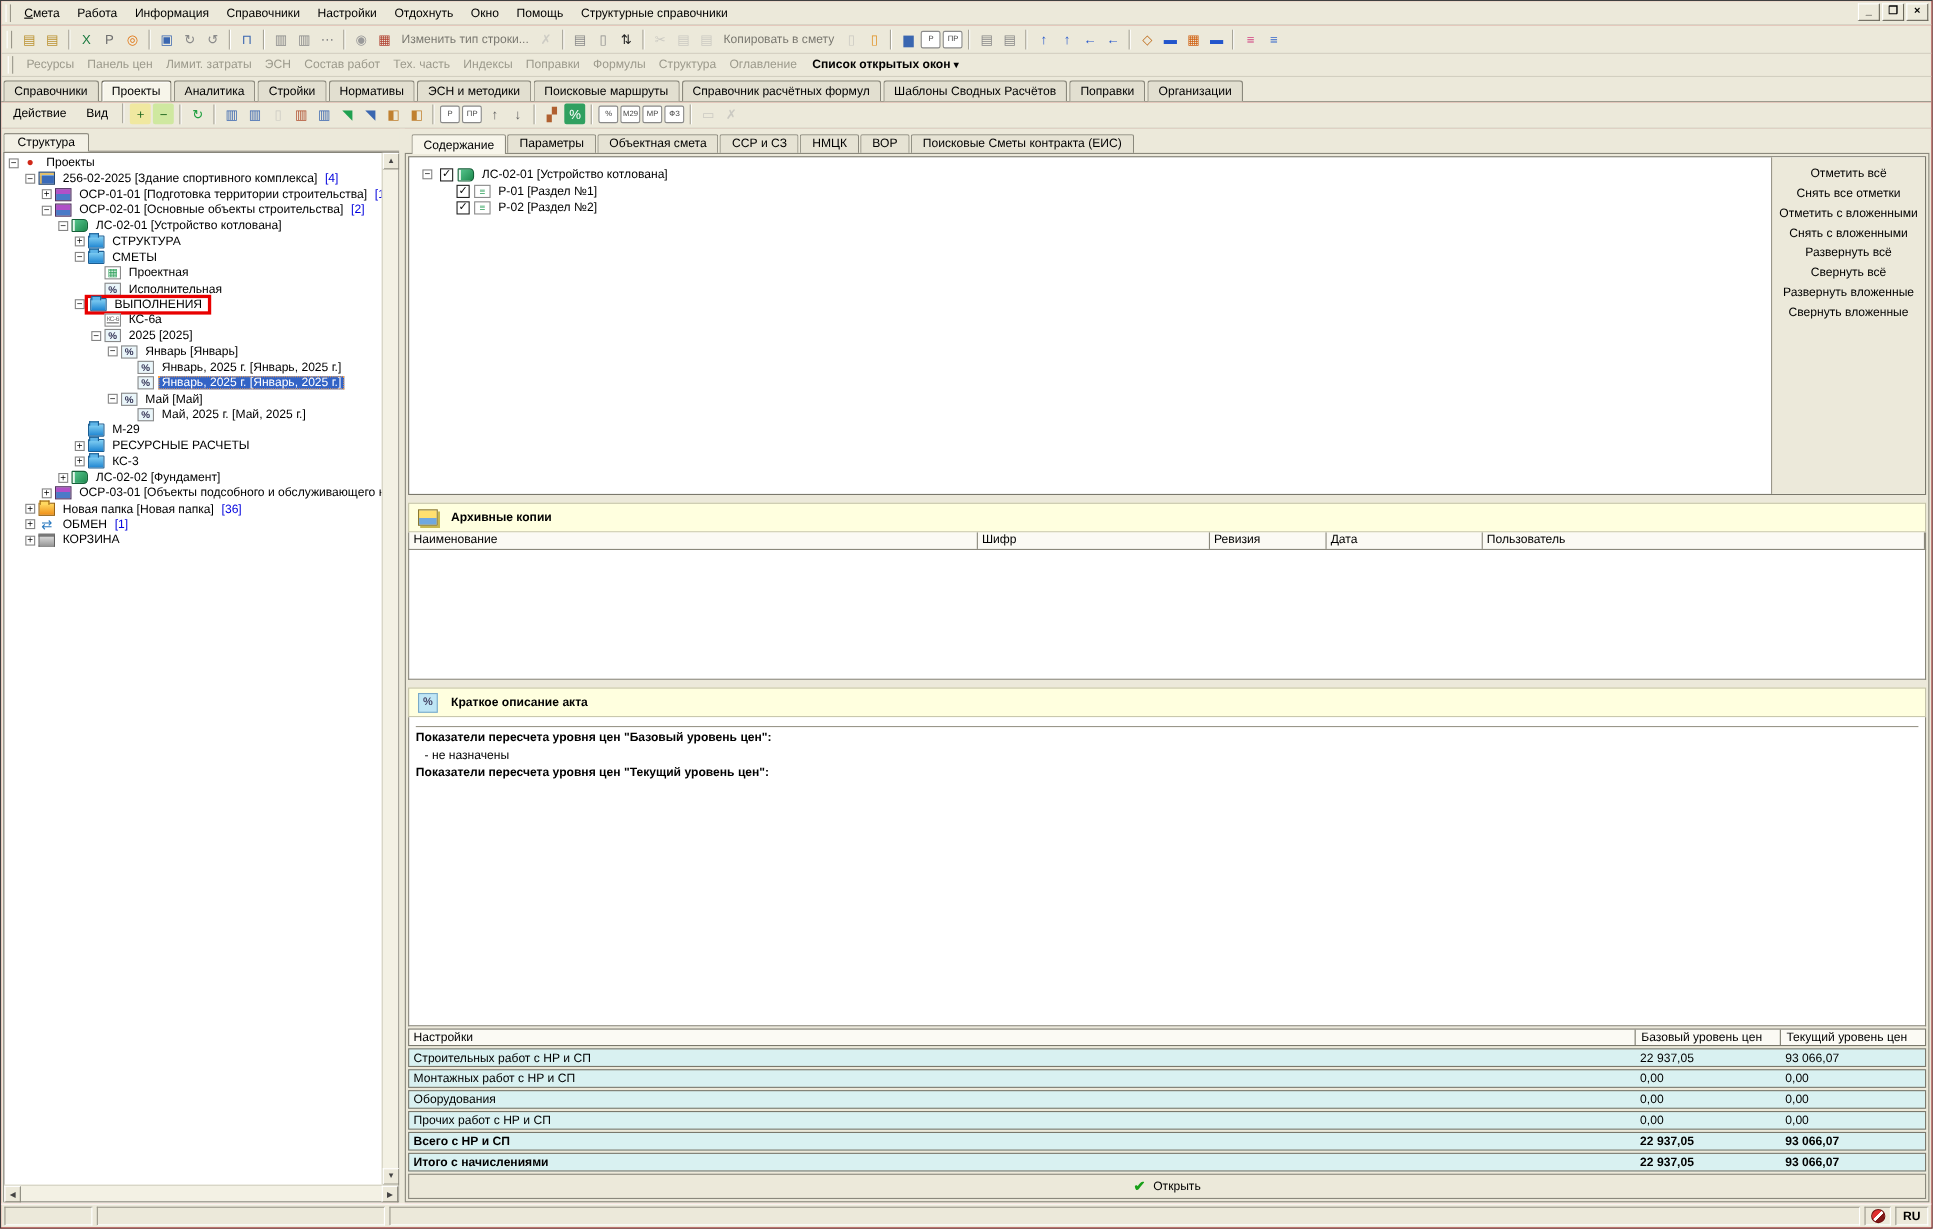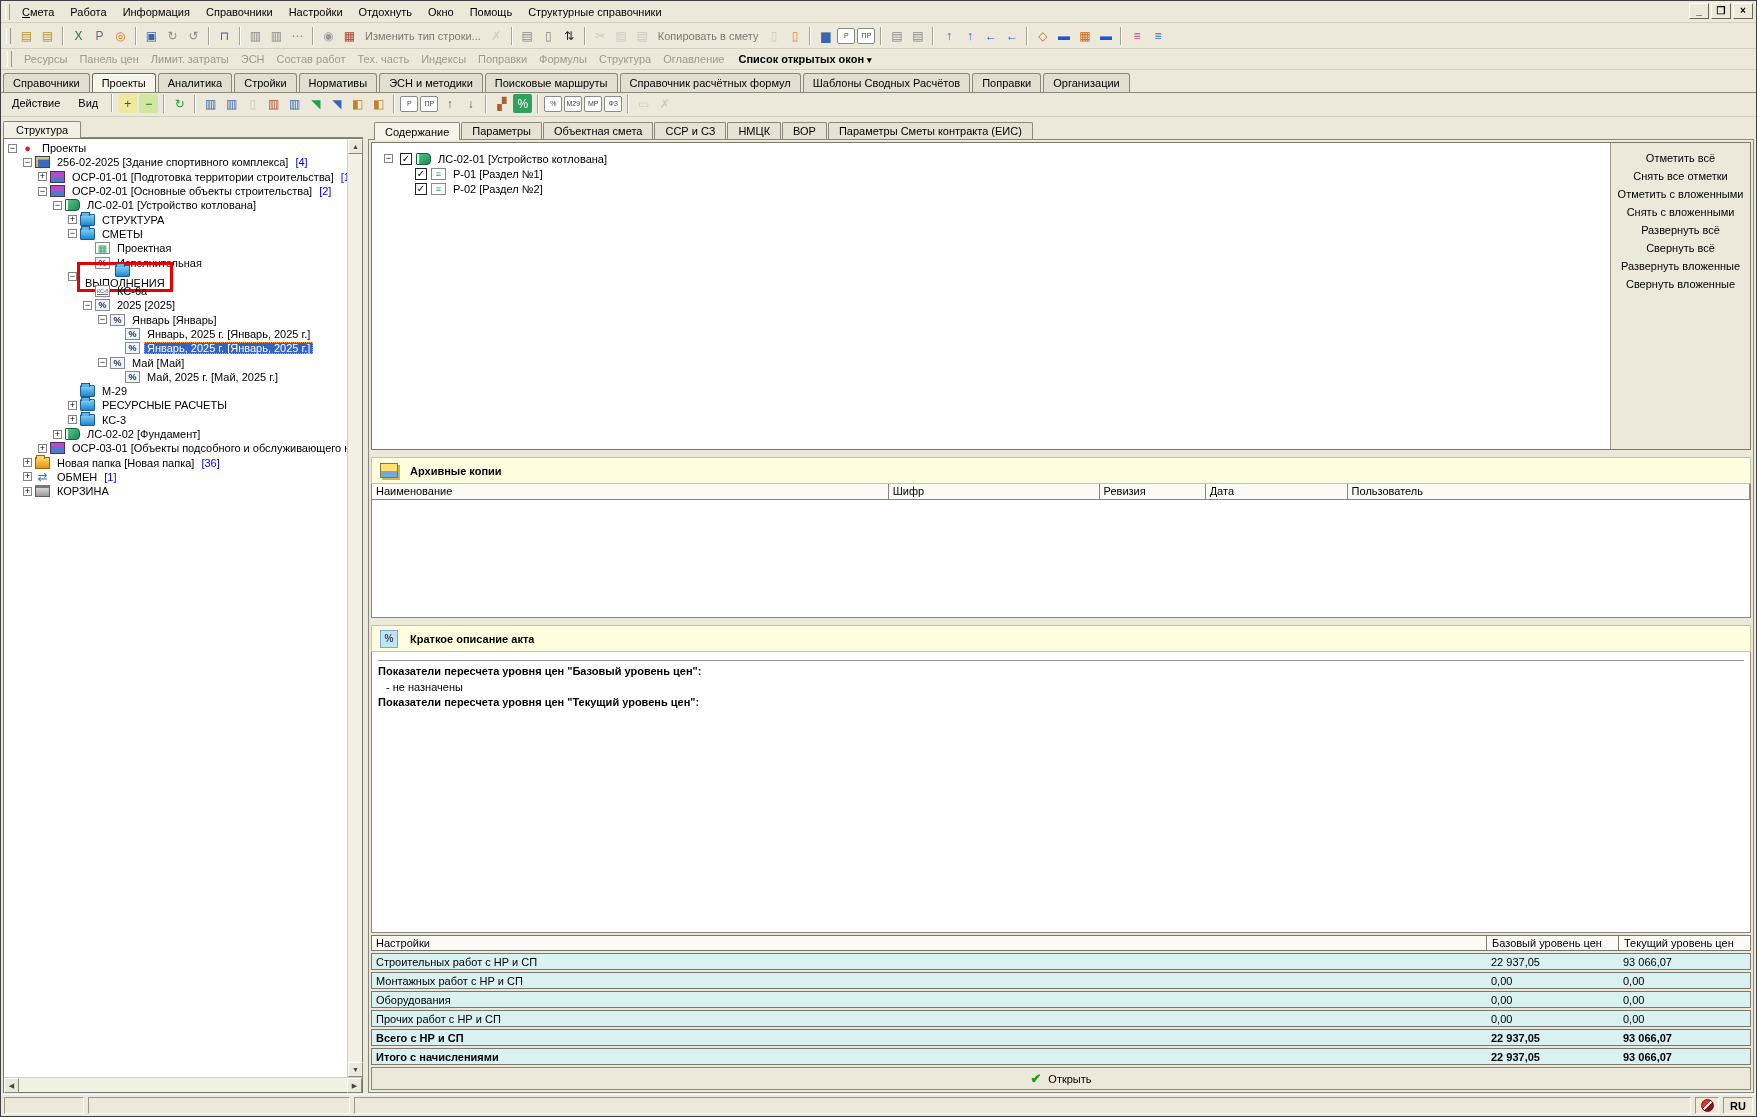--- a/index.html
+++ b/index.html
@@ -79,21 +79,21 @@
   .ti-percent, .ti-percentdoc { background:#eaf6fa; border:1px solid #8a8a8a; color:#335; font-size:9px; font-weight:bold;}
   .ti-ks6 { background:#fff; border:1px solid #8a8a8a; color:#666; font-size:6px; letter-spacing:-0.5px;
             text-decoration:underline; }
   .ti-estimate { background:#fff; border:1px solid #8a8a8a; color:#2ca05a; font-size:10px; }
   .ti-exchange { color:#2a7ac0; font-size:12px; }
   .ti-trash { background:linear-gradient(180deg,#d8d8d8,#9a9a9a); border:1px solid #606060; border-top:3px solid #787878; }
   .ti-page { background:#fff; border:1px solid #8a8a8a; color:#2ca05a; font-size:9px; }
   .tlabel { padding:0 3px; }
   .tlabel.sel { background:#3263c6; color:#fff; outline:1px dotted #ffA040; outline-offset:-1px; }
   .tcount { color:#0000dd; margin-left:4px; }
-  .redwrap { display:inline-flex; align-items:center; outline:3px solid #e80000; outline-offset:0; padding:0 2px;flex-direction:column; }
+  .redwrap { display:inline-flex; align-items:center; outline:3px solid #e80000; outline-offset:0; padding:0 2px; }
 
   
   .vscroll { width:15px; flex:none; background:#f3f1e4; border-left:1px solid #d2cfc0;
              display:flex; flex-direction:column; justify-content:space-between; }
   .hscroll { height:15px; flex:none; background:#f3f1e4; border-top:1px solid #d2cfc0;
              display:flex; justify-content:space-between; }
   .sbtn { width:15px; height:15px; background:#ece9da; border:1px solid; border-color:#fff #8a887c #8a887c #fff;
           font-size:7px; color:#444; display:flex; align-items:center; justify-content:center; flex:none; }
 
   .splitter { width:5px; flex:none; background:#ece9da; }
@@ -495,21 +495,21 @@
     <div class="splitter"></div>
 
     <div class="right-panel">
       <div class="ctabs" id="content-tabs">
           <span class="ctab act">Содержание</span>
           <span class="ctab">Параметры</span>
           <span class="ctab">Объектная смета</span>
           <span class="ctab">ССР и СЗ</span>
           <span class="ctab">НМЦК</span>
           <span class="ctab">ВОР</span>
-          <span class="ctab">Параметры Сметы контракта (ЕИС)</span>
+          <span class="ctab">Поисковые Сметы контракта (ЕИС)</span>
         </div>
       <div class="rp-body">
 
         <div class="select-area">
           <div class="chk-tree" id="content-tree">
               <div class="crow">
                 <span class="tsp" style="width: 2px;"></span>
                 <span class="exp">−</span>
                 <span class="chk">✓</span>
                 <span class="ti ti-book"></span>

